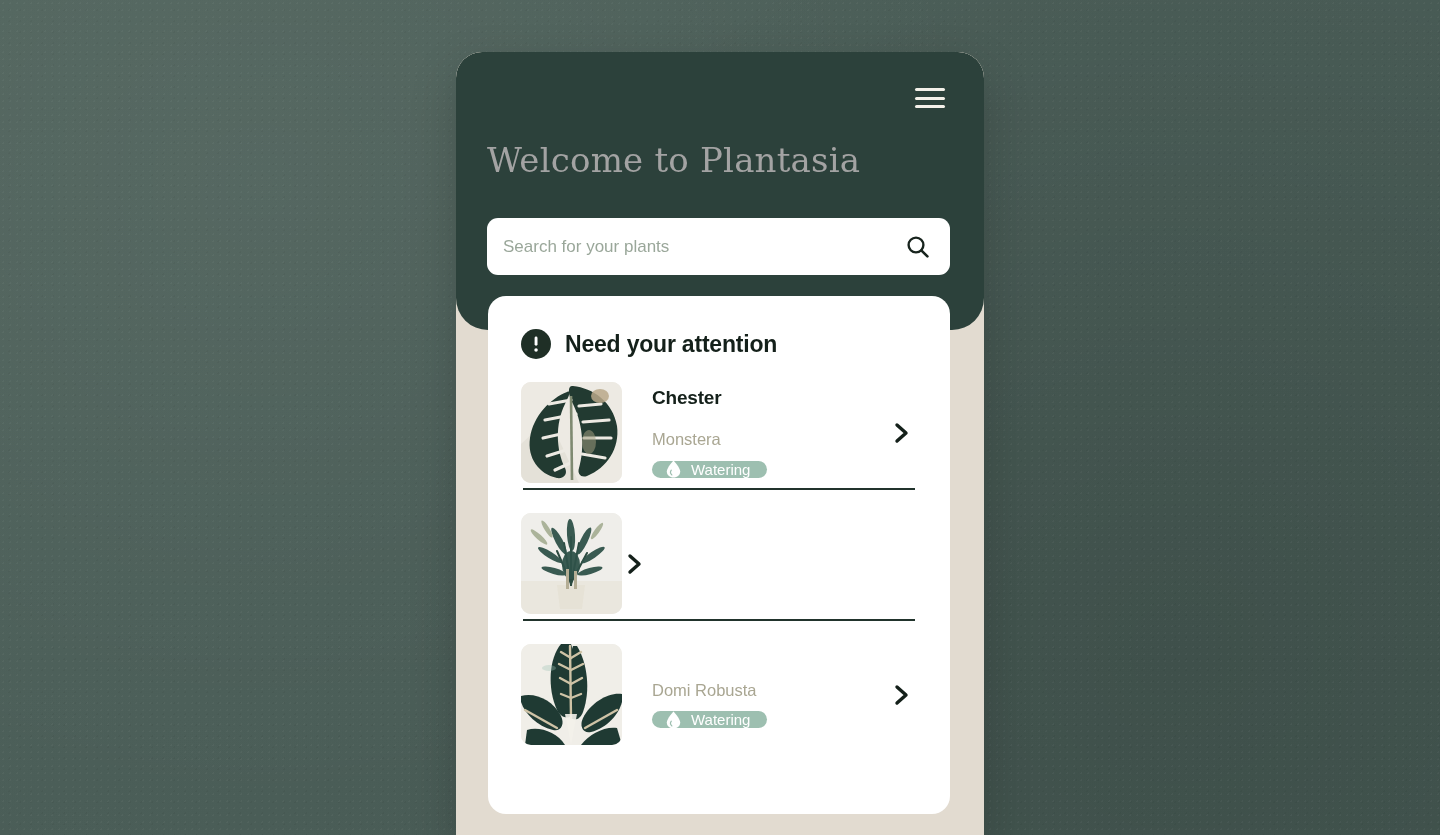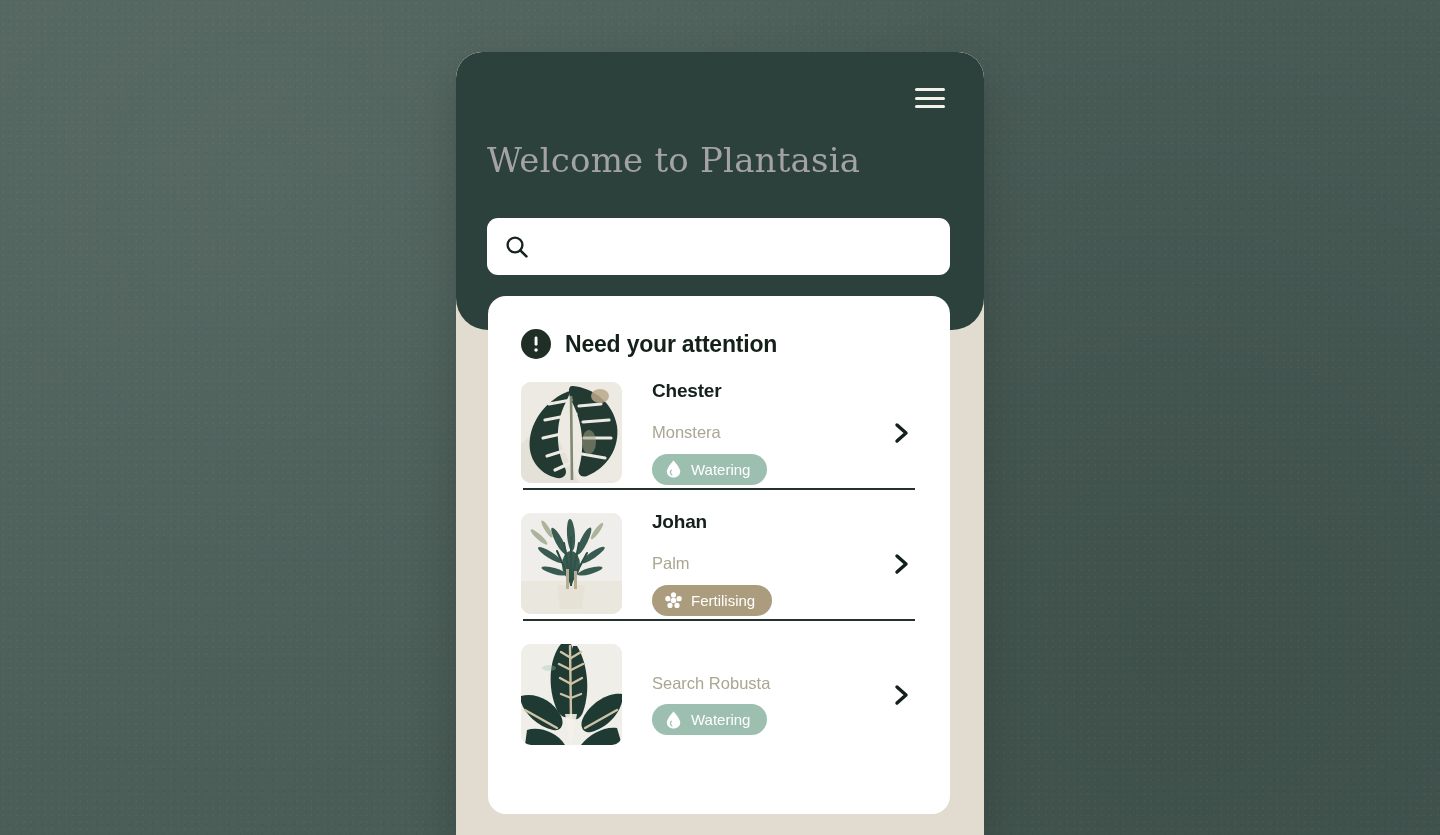--- a/index.html
+++ b/index.html
@@ -212,21 +212,21 @@
     margin-top: 20px;
     line-height: 1.2;
   }
 
   .badge {
     margin-top: 11px;
     align-self: flex-start;
     display: inline-flex;
     align-items: center;
     gap: 9px;
-    height: 31px;
+    height: 17px;
     padding: 0 17px 0 13px;
     border-radius: 16px;
     color: #ffffff;
     font-size: 15px;
   }
   .badge .badge-icon {
     width: 17px;
     height: 17px;
     flex: none;
     display: flex;
@@ -262,20 +262,21 @@
 
     <button class="menu-button">
       <span></span>
       <span></span>
       <span></span>
     </button>
 
     <h1 class="welcome-title">Welcome to Plantasia</h1>
 
     <div class="search-wrap">
+      <input class="search-input" type="text" placeholder="Search for your plants" style="">
       <span class="search-icon">
         <svg width="26" height="26" viewBox="0 0 26 26">
           <circle cx="11" cy="11" r="7.4" fill="none" stroke="#18241e" stroke-width="2.4"></circle>
           <line x1="16.3" y1="16.3" x2="22.4" y2="22.4" stroke="#18241e" stroke-width="2.6" stroke-linecap="round"></line>
         </svg>
       </span>
     </div>
   </div>
 
   <div class="content-card">
@@ -364,39 +365,20 @@
             </g>
             <g fill="#9fa98c" opacity="0.85">
               <ellipse cx="18" cy="24" rx="2.6" ry="11" transform="rotate(-48 18 24)"></ellipse>
               <ellipse cx="26" cy="16" rx="2.4" ry="10" transform="rotate(-32 26 16)"></ellipse>
               <ellipse cx="76" cy="18" rx="2.4" ry="10" transform="rotate(36 76 18)"></ellipse>
             </g>
             <rect x="45" y="56" width="3" height="20" fill="#b4ad94"></rect>
             <rect x="53" y="58" width="3" height="18" fill="#b4ad94"></rect>
           </svg>
         </div>
-        <div class="plant-info">
-          <span class="plant-name">Johan</span>
-          <span class="plant-species">Palm</span>
-          <span class="badge" style="background:#ab9c7e">
-            <span class="badge-icon">
-              <svg width="17" height="17" viewBox="0 0 17 17">
-                <g fill="#ffffff">
-                  <circle cx="8.5" cy="2.9" r="2.6"></circle>
-                  <circle cx="14.1" cy="6.7" r="2.6"></circle>
-                  <circle cx="12.0" cy="13.4" r="2.6"></circle>
-                  <circle cx="5.0" cy="13.4" r="2.6"></circle>
-                  <circle cx="2.9" cy="6.7" r="2.6"></circle>
-                  <circle cx="8.5" cy="8.5" r="2.8"></circle>
-                </g>
-              </svg>
-            </span>
-            <span>Fertilising</span>
-          </span>
-        </div>
         <span class="chevron">
           <svg width="20" height="22" viewBox="0 0 20 22">
             <polyline points="5,3 14,11 5,19" fill="none" stroke="#14201a" stroke-width="3.4" stroke-linecap="round" stroke-linejoin="round"></polyline>
           </svg>
         </span>
       </div>
 
       <div class="divider"></div>
 
       <div class="plant-row">
@@ -422,21 +404,21 @@
                 <path d="M50 40 L61 34"></path>
               <path d="M50 54 L60 50"></path>
               <path d="M36 84 L4 66"></path>
                 <path d="M64 84 L96 66"></path>
             </g>
             <path d="M44 70 L50 101 L56 70 Z" fill="#f3f1ea" opacity="0.9"></path>
             <ellipse cx="28" cy="24" rx="7" ry="3" fill="#9ec2b5" opacity="0.35"></ellipse>
           </svg>
         </div>
         <div class="plant-info">
-          <span class="plant-species">Search Robusta</span>
+          <span class="plant-species">Domi Robusta</span>
           <span class="badge" style="background:#9dbfb0">
             <span class="badge-icon">
               <svg width="15" height="18" viewBox="0 0 15 18">
                 <path d="M7.5 0.6 C7.5 0.6 0.8 7.8 0.8 11.6 C0.8 15.2 3.8 17.6 7.5 17.6 C11.2 17.6 14.2 15.2 14.2 11.6 C14.2 7.8 7.5 0.6 7.5 0.6 Z" fill="#ffffff"></path>
                 <path d="M5.3 10.2 C4.2 11.8 4.4 13.8 5.9 14.9" stroke="#9dbfb0" stroke-width="1.2" fill="none" stroke-linecap="round"></path>
               </svg>
             </span>
             <span>Watering</span>
           </span>
         </div>

